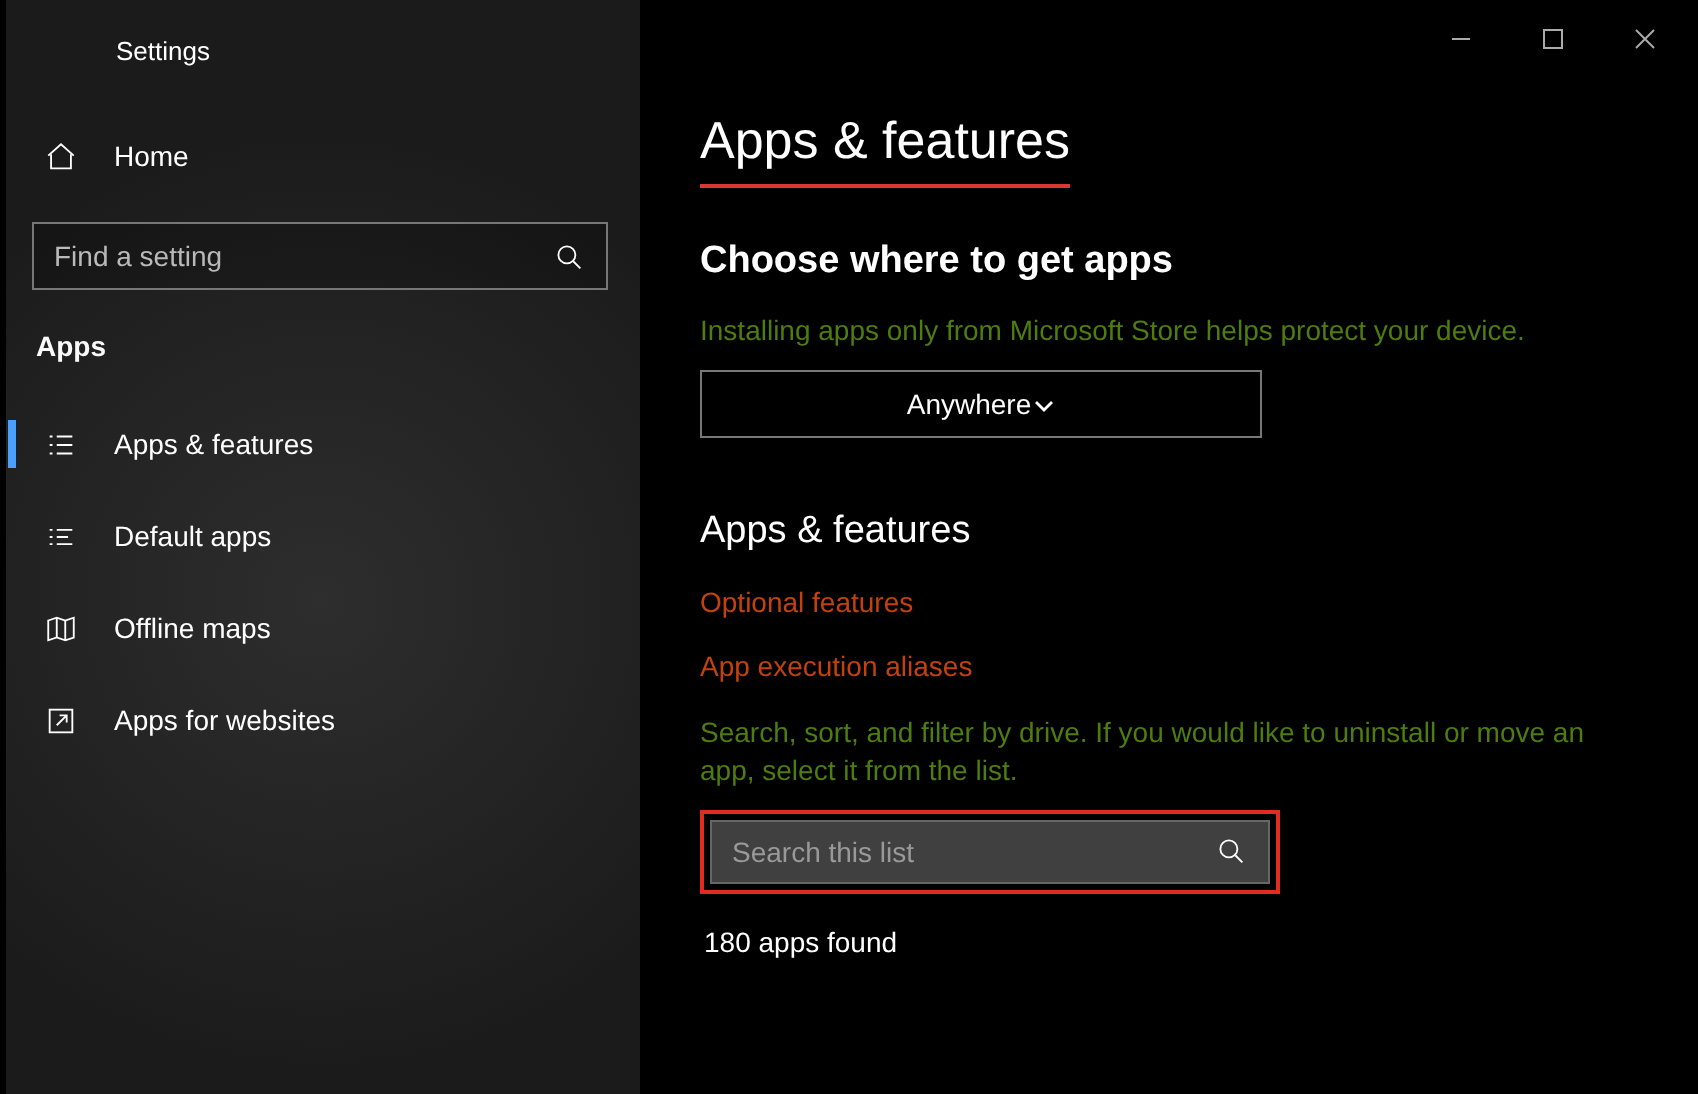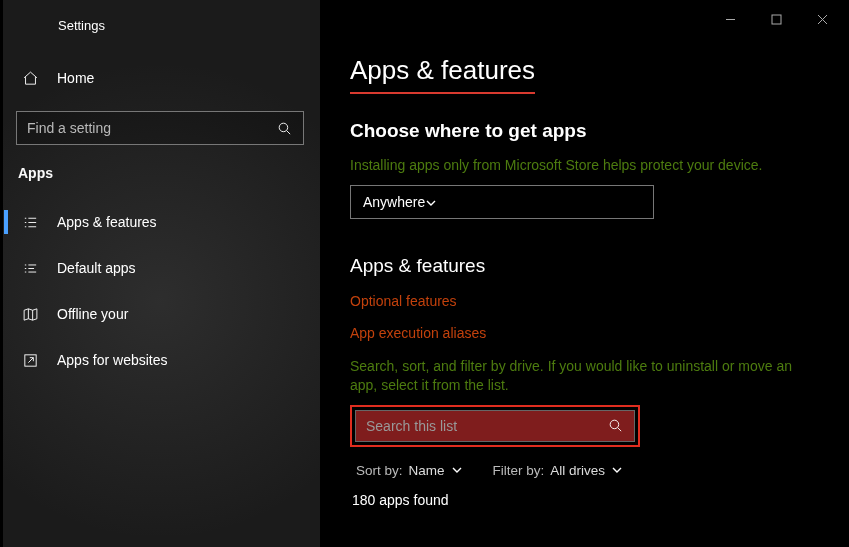--- a/index.html
+++ b/index.html
@@ -20,27 +20,27 @@
 .icon svg { width:17px; height:17px; stroke:#fff; fill:none; stroke-width:1.3; }
 
 .main { flex:1; height:100%; background:#000; position:relative; padding: 55px 30px 0 30px; overflow:hidden; }
 .window-controls { position:absolute; top:4px; right:4px; display:flex; }
 .wc-btn { width:46px; height:30px; display:flex; align-items:center; justify-content:center; color:#888; cursor:pointer; }
 .wc-btn svg { width:11px; height:11px; stroke:#aaa; fill:none; stroke-width:1; }
 
 .page-h1 { font-size: 26px; font-weight: 500; display:inline-block; border-bottom: 2px solid #d93a2f; padding-bottom: 6px; margin-bottom: 26px; }
 .sub-h { font-size: 19px; font-weight: 700; margin-bottom: 14px; }
 .body-text { font-size: 14px; color:#4d7c0f; margin-bottom: 10px; line-height: 1.35; }
-.select-box { width: 304px; height: 34px; border:1px solid #777; display:flex; align-items:center; justify-content:flex-start; padding:0 12px; font-size:14px; cursor:pointer; margin-bottom: 36px; }
+.select-box { width: 281px; height: 34px; border:1px solid #777; display:flex; align-items:center; justify-content:center; padding:0 12px; font-size:14px; cursor:pointer; margin-bottom: 36px; }
 .chev { width:12px; height:12px; }
 .chev svg { width:12px; height:12px; stroke:#fff; fill:none; stroke-width:1.4; }
 .section-h2 { font-size: 19px; font-weight: 400; margin-bottom: 16px; }
 .link { color:#c2410c; font-size: 14px; display:block; margin-bottom: 16px; cursor:pointer; }
 .search-list-wrap { border: 2px solid #e02d1f; padding: 3px; width: 290px; margin-top: 6px; margin-bottom: 16px; }
-.search-list { height: 32px; border:1px solid #666; background:#7f1d1d; display:flex; align-items:center; padding:0 10px; }
+.search-list { height: 32px; border:1px solid #666; background:#404040; display:flex; align-items:center; padding:0 10px; }
 .search-list input { flex:1; background:transparent; border:none; outline:none; color:#aaa; font-size:14px; }
 .search-list input::placeholder { color:#999; }
 .sort-row { display:flex; align-items:center; gap:30px; font-size:13.5px; color:#ddd; margin-bottom: 14px; padding-left: 6px; }
 .sort-item { display:flex; align-items:center; gap:6px; cursor:pointer; }
 .sort-item .muted { color:#bbb; }
 .count { font-size: 14px; padding-left: 2px; }
 </style>
 </head>
 <body>
 
@@ -86,21 +86,21 @@
     </span>
     <span>Default apps</span>
   </div>
   <div class="nav-item">
     <span class="icon">
       <svg viewBox="0 0 24 24">
           <path d="M3 6l6-2 6 2 6-2v14l-6 2-6-2-6 2V6z"></path>
           <path d="M9 4v14M15 6v14"></path>
         </svg>
     </span>
-    <span>Offline your</span>
+    <span>Offline maps</span>
   </div>
   <div class="nav-item">
     <span class="icon">
       <svg viewBox="0 0 24 24">
           <rect x="4" y="4" width="16" height="16"></rect>
           <path d="M9 15l7-7M11 8h5v5"></path>
         </svg>
     </span>
     <span>Apps for websites</span>
   </div>
@@ -146,31 +146,15 @@
       <input placeholder="Search this list" style="">
       <span class="icon">
         <svg viewBox="0 0 24 24">
             <circle cx="10.5" cy="10.5" r="6"></circle>
             <path d="M20 20l-5-5"></path>
           </svg>
       </span>
     </div>
   </div>
 
-  <div class="sort-row">
-    <div class="sort-item">
-      <span class="muted">Sort by:</span>
-      <span>Name</span>
-      <span class="chev"><svg viewBox="0 0 12 12">
-            <path d="M2 4l4 4 4-4"></path>
-          </svg></span>
-    </div>
-    <div class="sort-item">
-      <span class="muted">Filter by:</span>
-      <span>All drives</span>
-      <span class="chev"><svg viewBox="0 0 12 12">
-            <path d="M2 4l4 4 4-4"></path>
-          </svg></span>
-    </div>
-  </div>
 
   <div class="count">180 apps found</div>
 </div>
 
 </body></html>

